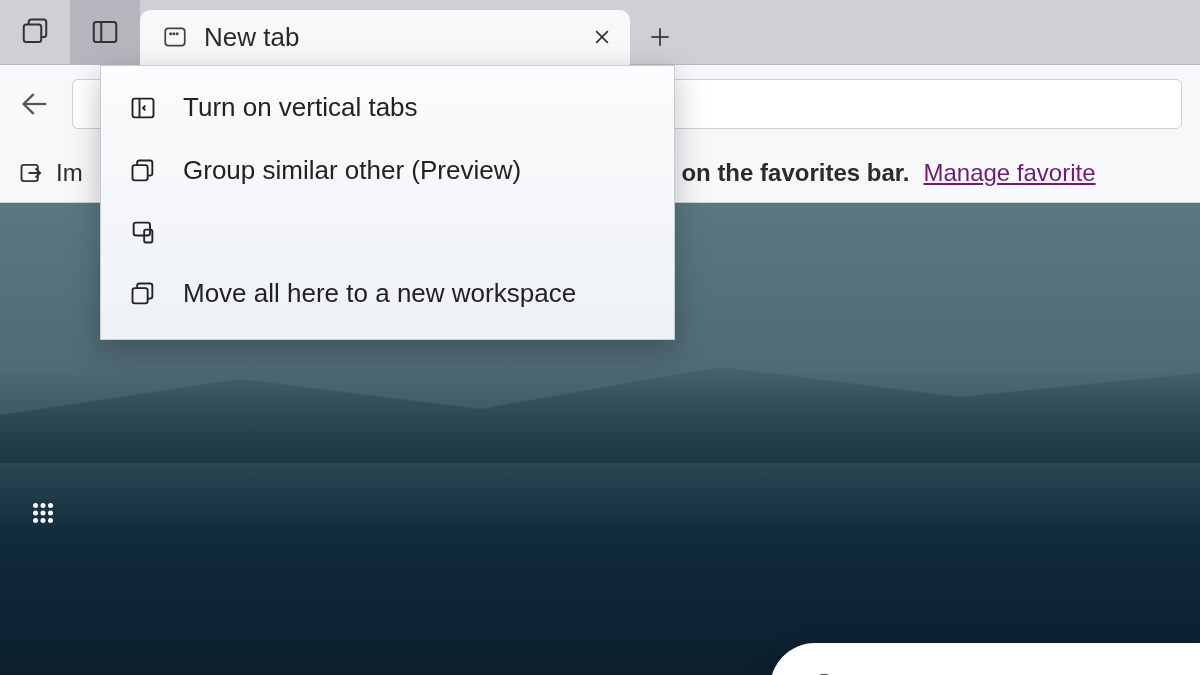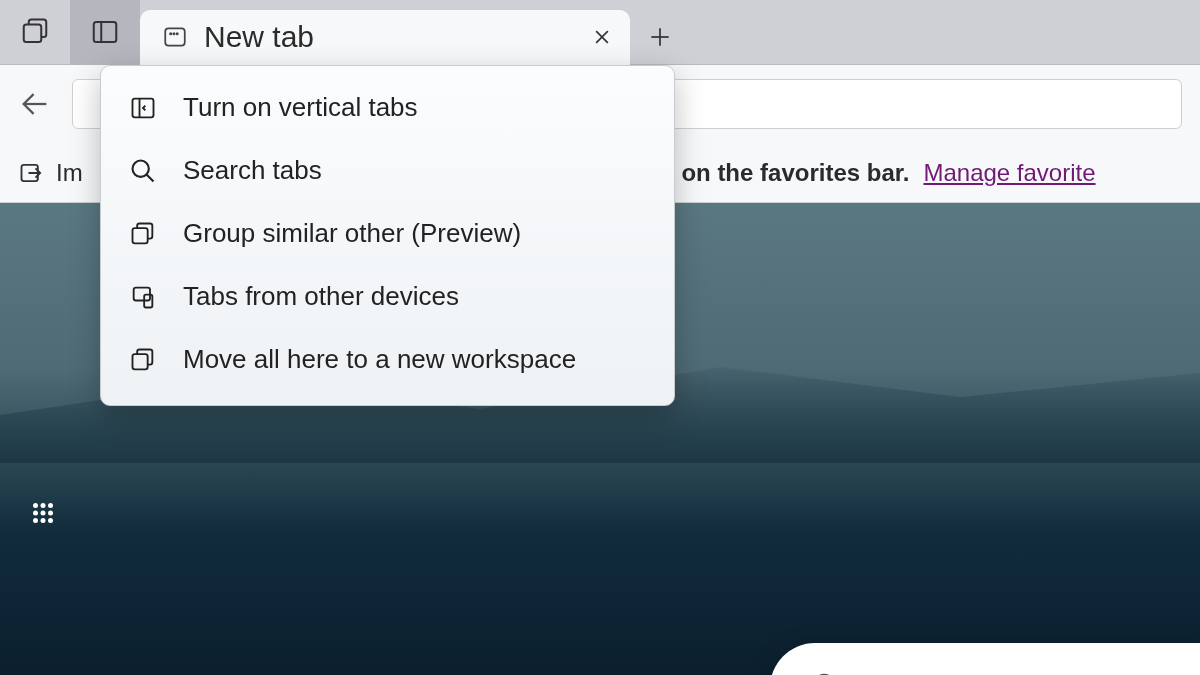--- a/index.html
+++ b/index.html
@@ -38,21 +38,21 @@
     height: 55px;
     margin-top: 10px;
     background: #f6f8fa;
     border-radius: 10px 10px 0 0;
     display: flex;
     align-items: center;
     padding: 0 18px 0 22px;
     gap: 16px;
     min-width: 490px;
     color: #2b2b2b;
-    font-size: 30px;
+    font-size: 26px;
   }
   .tab .close {
     margin-left: auto;
     font-size: 28px;
   }
   .new-tab-btn {
     width: 60px;
     height: 55px;
     margin-top: 10px;
     display: flex;
@@ -151,21 +151,21 @@
     color: #7a7a7a;
     font-size: 32px;
   }
   .dropdown {
     position: absolute;
     left: 100px;
     top: 65px;
     width: 575px;
     background: linear-gradient(to bottom,#fbfcfd,#eef2f5);
     border: 1px solid #c8ccd0;
-    border-radius: 10px;
+    border-radius: 0;
     box-shadow: 0 10px 30px rgba(0,0,0,0.25);
     padding: 10px 0 14px 0;
   }
   .dropdown-item {
     display: flex;
     align-items: center;
     gap: 24px;
     padding: 16px 26px;
     font-size: 26px;
     color: #222;
@@ -273,47 +273,37 @@
       <svg width="28" height="28" viewBox="0 0 24 24" fill="none" stroke="#222" stroke-width="1.6">
         <rect x="3" y="4" rx="2" width="18" height="16"></rect>
           <line x1="9" y1="4" x2="9" y2="20"></line>
         <polyline points="14,10 12,12 14,14" fill="none"></polyline>
       </svg>
     </span>
     <span>Turn on vertical tabs</span>
   </div>
   <div class="dropdown-item">
     <span class="mi">
-      <svg width="28" height="28" viewBox="0 0 24 24" fill="none" stroke="#222" stroke-width="1.8">
-        <circle cx="10" cy="10" r="7"></circle>
-          <line x1="15" y1="15" x2="21" y2="21"></line>
-      </svg>
-    </span>
-    <span>Search tabs</span>
+      <svg width="28" height="28" viewBox="0 0 24 24" fill="none" stroke="#222" stroke-width="1.6">
+        <rect x="3" y="7" rx="2" width="13" height="13"></rect>
+        <path d="M7 7 V5 a2 2 0 0 1 2-2 h9 a2 2 0 0 1 2 2 v9 a2 2 0 0 1-2 2 h-2"></path>
+      </svg>
+    </span>
+    <span>Group similar other (Preview)</span>
+  </div>
+  <div class="dropdown-item">
+    <span class="mi">
+      <svg width="28" height="28" viewBox="0 0 24 24" fill="none" stroke="#222" stroke-width="1.6">
+        <rect x="4" y="4" rx="2" width="14" height="11"></rect>
+        <rect x="13" y="10" rx="1.5" width="7" height="11"></rect>
+      </svg>
+    </span>
   </div>
   <div class="dropdown-item">
     <span class="mi">
       <svg width="28" height="28" viewBox="0 0 24 24" fill="none" stroke="#222" stroke-width="1.6">
         <rect x="3" y="7" rx="2" width="13" height="13"></rect>
         <path d="M7 7 V5 a2 2 0 0 1 2-2 h9 a2 2 0 0 1 2 2 v9 a2 2 0 0 1-2 2 h-2"></path>
       </svg>
     </span>
-    <span>Group similar other (Preview)</span>
-  </div>
-  <div class="dropdown-item">
-    <span class="mi">
-      <svg width="28" height="28" viewBox="0 0 24 24" fill="none" stroke="#222" stroke-width="1.6">
-        <rect x="4" y="4" rx="2" width="14" height="11"></rect>
-        <rect x="13" y="10" rx="1.5" width="7" height="11"></rect>
-      </svg>
-    </span>
-    <span>Tabs from other devices</span>
-  </div>
-  <div class="dropdown-item">
-    <span class="mi">
-      <svg width="28" height="28" viewBox="0 0 24 24" fill="none" stroke="#222" stroke-width="1.6">
-        <rect x="3" y="7" rx="2" width="13" height="13"></rect>
-        <path d="M7 7 V5 a2 2 0 0 1 2-2 h9 a2 2 0 0 1 2 2 v9 a2 2 0 0 1-2 2 h-2"></path>
-      </svg>
-    </span>
     <span>Move all here to a new workspace</span>
   </div>
 </div>
 
 </body></html>

